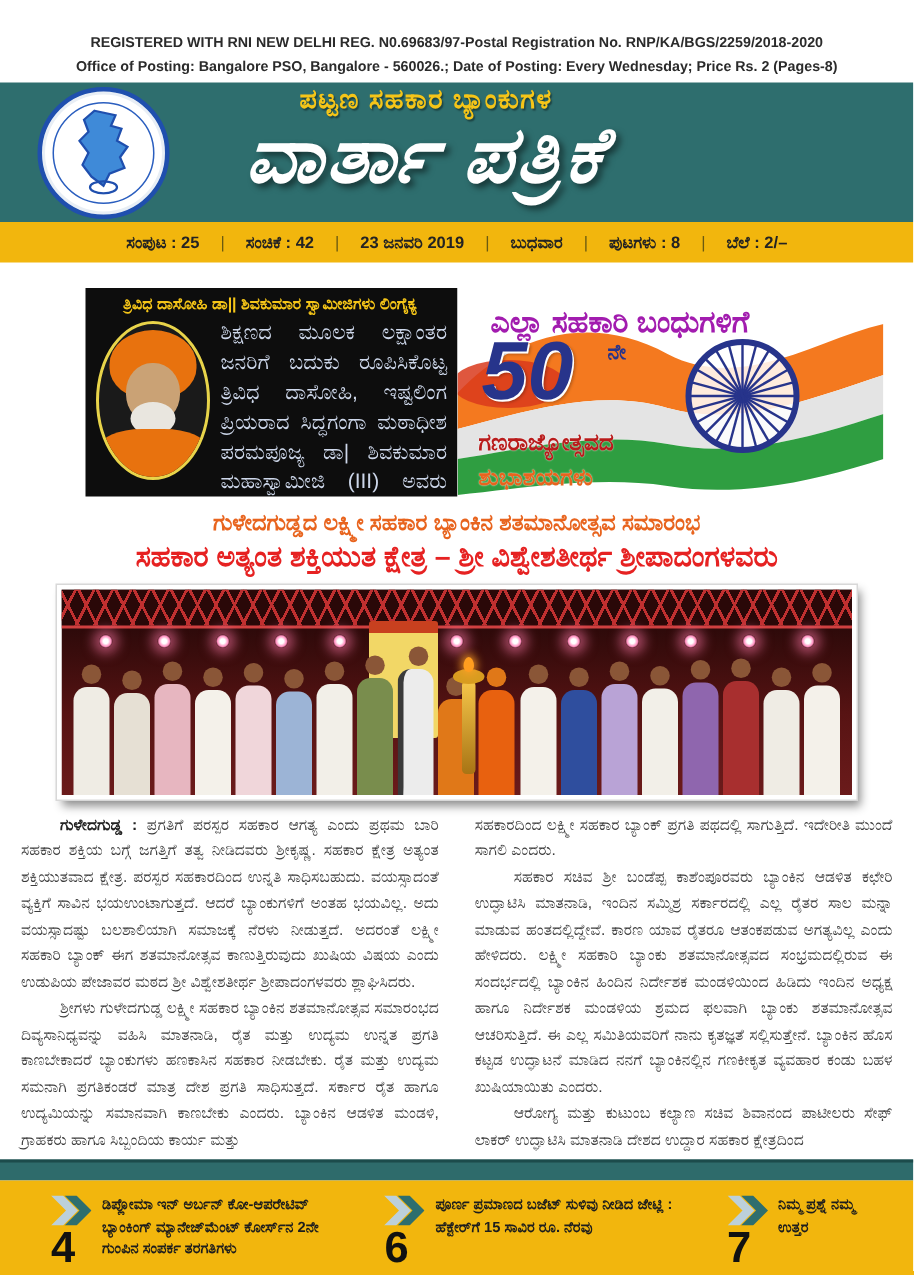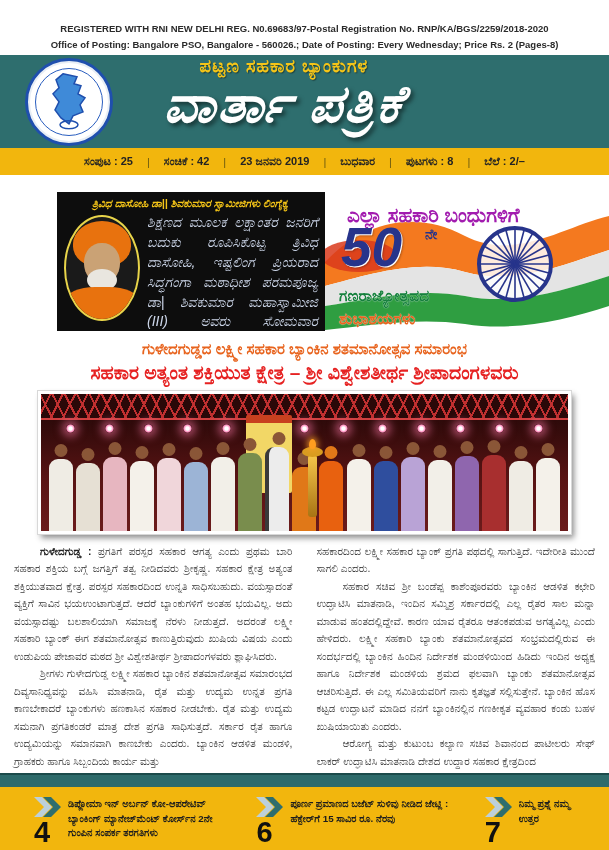--- a/index.html
+++ b/index.html
@@ -22,39 +22,39 @@
            text-shadow:3px 3px 4px rgba(0,0,0,.5); transform:skewX(-4deg); white-space:nowrap; }
   .mast-right { position:absolute; right:8px; top:18px; width:112px; color:#f3f6f4; font-size:9px; font-weight:bold; line-height:1.55; }
 
   
   .issue-bar { height:27px; background:#F2B60D; display:flex; align-items:center; justify-content:center; gap:14px;
                color:#232323; font-size:11px; font-weight:bold; }
   .issue-bar .sep { color:#6b5a10; font-weight:normal; }
 
   
   .hero { display:flex; padding:17px 0 0 57px; height:158px; }
-  .obit { width:268px; height:139px; background:#0d0d0d; padding:5px 7px 5px 5px; overflow:hidden;font-style:italic; }
+  .obit { width:248px; height:139px; background:#0d0d0d; padding:5px 7px 5px 5px; overflow:hidden; }
   .obit-head { color:#F5C518; text-align:center; font-size:10.6px; font-weight:bold; margin-bottom:3px; }
   .portrait { float:left; width:76px; height:106px; border:2px solid #e8d44a; border-radius:50%; margin:2px 7px 2px 2px;
               position:relative; overflow:hidden; background:#1a1a1a; }
   .portrait .turban { position:absolute; left:7px; top:4px; width:58px; height:46px; border-radius:50% 50% 45% 45%; background:#e8720e; }
   .portrait .face { position:absolute; left:18px; top:26px; width:36px; height:40px; border-radius:48%; background:#caa275; }
   .portrait .beard { position:absolute; left:21px; top:52px; width:30px; height:22px; border-radius:50%; background:#e9e6df; }
   .portrait .robe { position:absolute; left:0; bottom:0; width:100%; height:32px; background:#e8720e; border-radius:40% 40% 0 0; }
   .obit-body { color:#cdd7ea; font-size:14px; line-height:1.42; text-align:justify; }
 
   
   .banner { position:relative; width:284px; height:150px; background:#fff; overflow:hidden; }
   .banner svg.wave { position:absolute; left:0; top:0; }
   .banner .chakra { position:absolute; left:150px; top:32px; }
   .b-line1 { position:absolute; left:22px; top:12px; color:#a21caf; font-size:20px; font-weight:bold; text-shadow:0 0 1px #fff; }
   .b-num-wrap { position:absolute; left:16px; top:28px; }
   .b-number { font-size:55px; font-weight:bold; font-style:italic; color:#27348B; line-height:1; text-shadow:1px 1px 0 #fff,2px 2px 2px rgba(0,0,0,.25); }
   .b-suffix { position:absolute; left:84px; top:6px; color:#27348B; font-size:14px; font-weight:bold; }
-  .b-line2 { position:absolute; left:14px; top:95px; color:#15803d; font-size:15.5px; font-weight:bold; text-shadow:0 0 1px #fff; }
+  .b-line2 { position:absolute; left:14px; top:95px; color:#b91c1c; font-size:15.5px; font-weight:bold; text-shadow:0 0 1px #fff; }
   .b-line3 { position:absolute; left:14px; top:118px; color:#E8641E; font-size:15.5px; font-weight:bold; text-shadow:0 0 1px #fff; }
 
   
   .kicker { text-align:center; color:#E8641E; font-size:15px; font-weight:bold; margin-top:7px; }
   .headline { text-align:center; color:#E62222; font-size:19px; font-weight:bold; margin:4px 0 7px; }
 
   
   .photo { position:relative; width:533px; height:143px; margin:0 auto; border:3px solid #fff; outline:1px solid #d8d8d8;
            box-shadow:3px 4px 6px rgba(0,0,0,.45); background:linear-gradient(#1c0606 0%,#3c0d0d 34%,#571313 60%,#6b1b1b 100%); overflow:hidden; }
   .truss { position:absolute; left:0; top:0; width:100%; height:26px;

